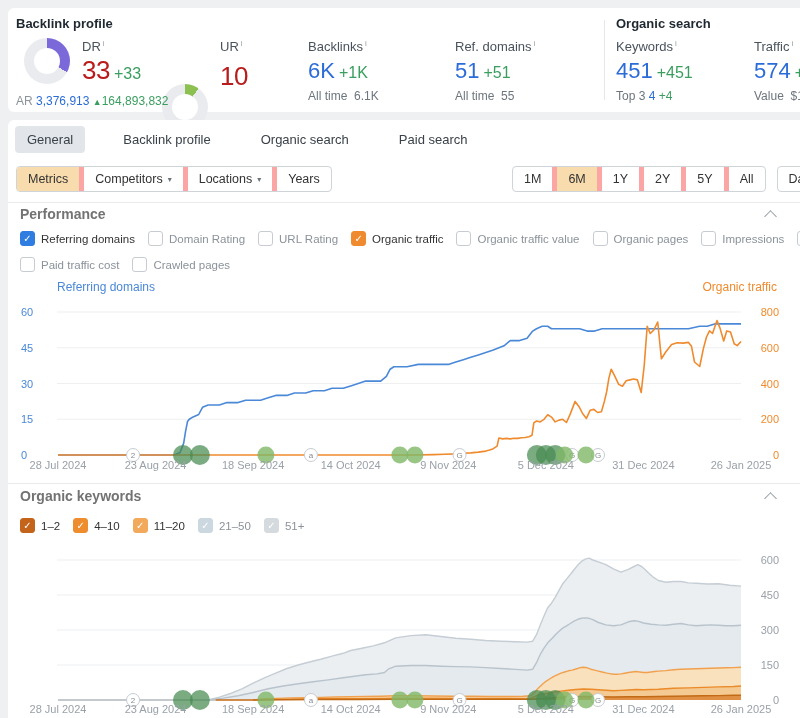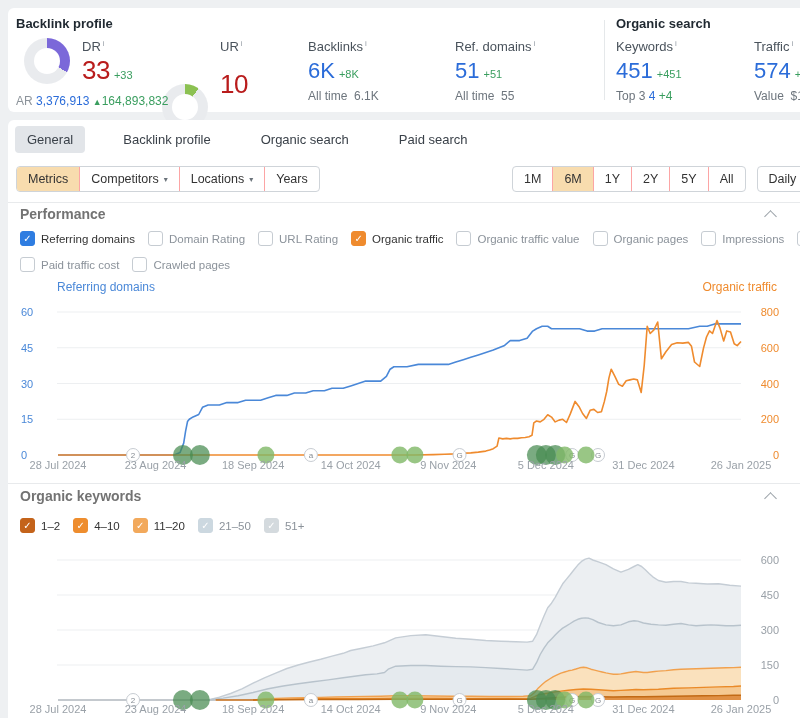--- a/index.html
+++ b/index.html
@@ -12,33 +12,33 @@
     background:var(--page-bg);font-family:"Liberation Sans","DejaVu Sans",sans-serif;color:#2b333b}
   .card{position:absolute;background:#fff;border-radius:6px}
   .header-card{left:8px;top:8px;width:900px;height:104px}
   .main-card{left:8px;top:120px;width:900px;height:598px;border-radius:6px 6px 0 0}
   .abs{position:absolute}
   .sec-title{font-size:13px;font-weight:bold;color:#1f2830}
   .mlabel{font-size:13px;color:#4a535c}
   sup.info{font-size:8px;color:#98a0a8;margin-left:2px}
   .bigval{font-size:26px;color:#b91c1c;letter-spacing:-.5px}
   .blueval{font-size:22px;color:var(--blue)}
-  .delta{font-size:11px;color:var(--green);margin-left:4px}
+  .delta{font-size:16px;color:var(--green);margin-left:4px}
   .subline{font-size:12px;color:#6d757d;margin-top:5px}
   .subline .b{color:var(--blue)} .subline .g{color:var(--green)}
   .donut{width:46px;height:46px;border-radius:50%;position:relative;background:#e9ebee}
   .donut::after{content:"";position:absolute;inset:10px;background:#fff;border-radius:50%}
   .vdiv{width:1px;height:80px;background:#e5e8ea}
   .ar-line{font-size:12px;color:#8c939a}
   .ar-line .b{color:var(--blue)} .ar-line .g{color:var(--green)}
   .tabs{display:flex;gap:26px;align-items:center}
   .tab{padding:6px 12px;font-size:13px;color:#3a4149;border-radius:4px;cursor:pointer;white-space:nowrap}
   .tab.active{background:#e2e5e9}
   .grp{display:inline-flex;border:1px solid #cfd4d9;border-radius:4px;background:#fff;overflow:hidden}
-  .grp .b{padding:5px 11px;font-size:12.5px;color:#333;border-left:1px solid #fca5a5;white-space:nowrap;cursor:pointer;display:flex;align-items:center;gap:5px}
+  .grp .b{padding:5px 11px;font-size:12.5px;color:#333;border-left:5px solid #fca5a5;white-space:nowrap;cursor:pointer;display:flex;align-items:center;gap:5px}
   .grp .b:first-child{border-left:none}
   .grp .b.amber{background:var(--amber)}
   .caret{font-size:8px;color:#6b737b}
   .h2{font-size:14px;font-weight:bold;color:#737373}
   .chev{width:9px;height:9px;border-left:1.5px solid #9aa1a8;border-top:1.5px solid #9aa1a8;transform:rotate(45deg);cursor:pointer}
   .cbrow{display:flex;gap:13px;align-items:center}
   .cb{display:flex;align-items:center;gap:6px;font-size:11.5px;color:#333;white-space:nowrap;cursor:pointer}
   .cb.muted{color:#8b929a}
   .cb .box{width:15px;height:15px;border-radius:3px;border:1px solid #c6ccd2;background:#fff;
     display:flex;align-items:center;justify-content:center;color:#fff;font-size:10px;line-height:1;flex:0 0 auto}
@@ -57,26 +57,26 @@
 
     <div class="abs donut" style="left: 16px; top: 30px; background: conic-gradient(rgb(123, 104, 217) 0deg, rgb(123, 104, 217) 33%, rgb(233, 235, 238) 0deg);"></div>
     <div class="abs" style="left:74px;top:31px">
       <div class="mlabel"><span>DR</span><sup class="info">i</sup></div>
       <div style="margin-top:1px"><span class="bigval">33</span><span class="delta">+33</span></div>
     </div>
 
     <div class="abs donut" style="left: 154px; top: 30px; background: conic-gradient(rgb(140, 193, 82) 0deg, rgb(140, 193, 82) 10%, rgb(233, 235, 238) 0deg);"></div>
     <div class="abs" style="left:212px;top:31px">
       <div class="mlabel"><span>UR</span><sup class="info">i</sup></div>
-      <div style="margin-top:15px"><span class="bigval">10</span></div>
+      <div style="margin-top:7px"><span class="bigval">10</span></div>
     </div>
 
     <div class="abs" style="left:300px;top:31px">
       <div class="mlabel"><span>Backlinks</span><sup class="info">i</sup></div>
-      <div style="margin-top:4px"><span class="blueval">6K</span><span class="delta">+8K</span></div>
+      <div style="margin-top:4px"><span class="blueval">6K</span><span class="delta">+1K</span></div>
       <div class="subline"><span>All time</span>&nbsp;&nbsp;<span>6.1K</span></div>
     </div>
 
     <div class="abs" style="left:447px;top:31px">
       <div class="mlabel"><span>Ref. domains</span><sup class="info">i</sup></div>
       <div style="margin-top:4px"><span class="blueval">51</span><span class="delta">+51</span></div>
       <div class="subline"><span>All time</span>&nbsp;&nbsp;<span>55</span></div>
     </div>
 
     <div class="abs ar-line" style="left:8px;top:86px">

